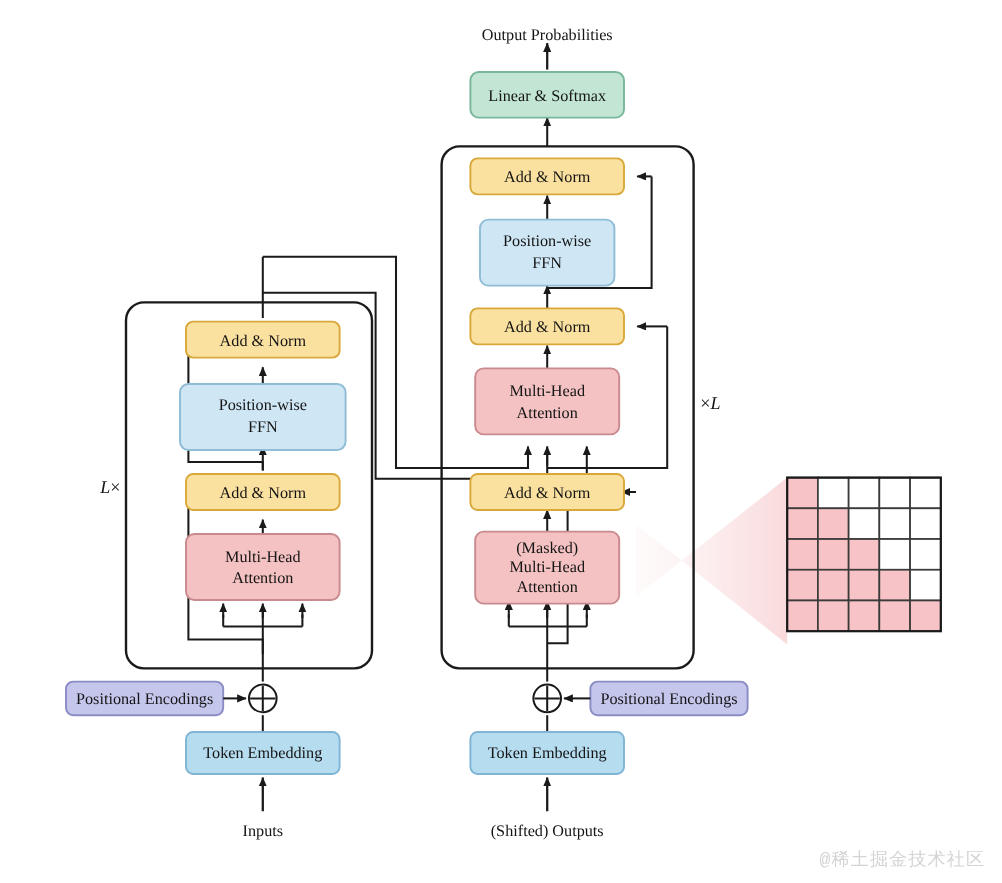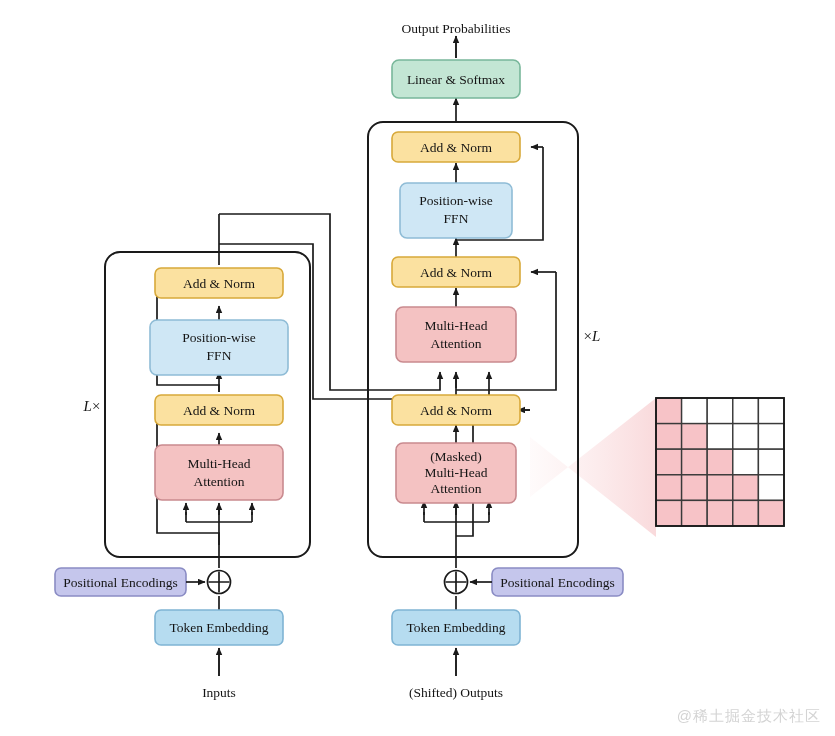--- a/index.html
+++ b/index.html
@@ -8,21 +8,21 @@
   #stage{position:relative;width:835px;height:736px;}
   svg#diagram{position:absolute;left:0;top:0;width:835px;height:736px;}
   .blk-label{font-family:"Liberation Serif","DejaVu Serif",serif;
              font-size:13.5px;fill:#141414;text-anchor:middle;}
   .io-label{font-family:"Liberation Serif","DejaVu Serif",serif;
             font-size:13.5px;fill:#141414;text-anchor:middle;}
   .rep-label{font-family:"Liberation Serif","DejaVu Serif",serif;
              font-size:15px;fill:#141414;text-anchor:middle;}
   .rep-label .ital{font-style:italic;}
   .watermark{position:absolute;right:14px;bottom:10px;
-             font-family:Liberation Sans, sans-serif;
+             font-family:Liberation Mono, monospace;
              font-size:15px;color:#d4d4d4;letter-spacing:1px;
              white-space:nowrap;user-select:none;}
 </style>
 </head>
 <body>
 
 <div id="stage">
 
   <svg id="diagram" viewBox="0 0 835 736">
     <defs>

